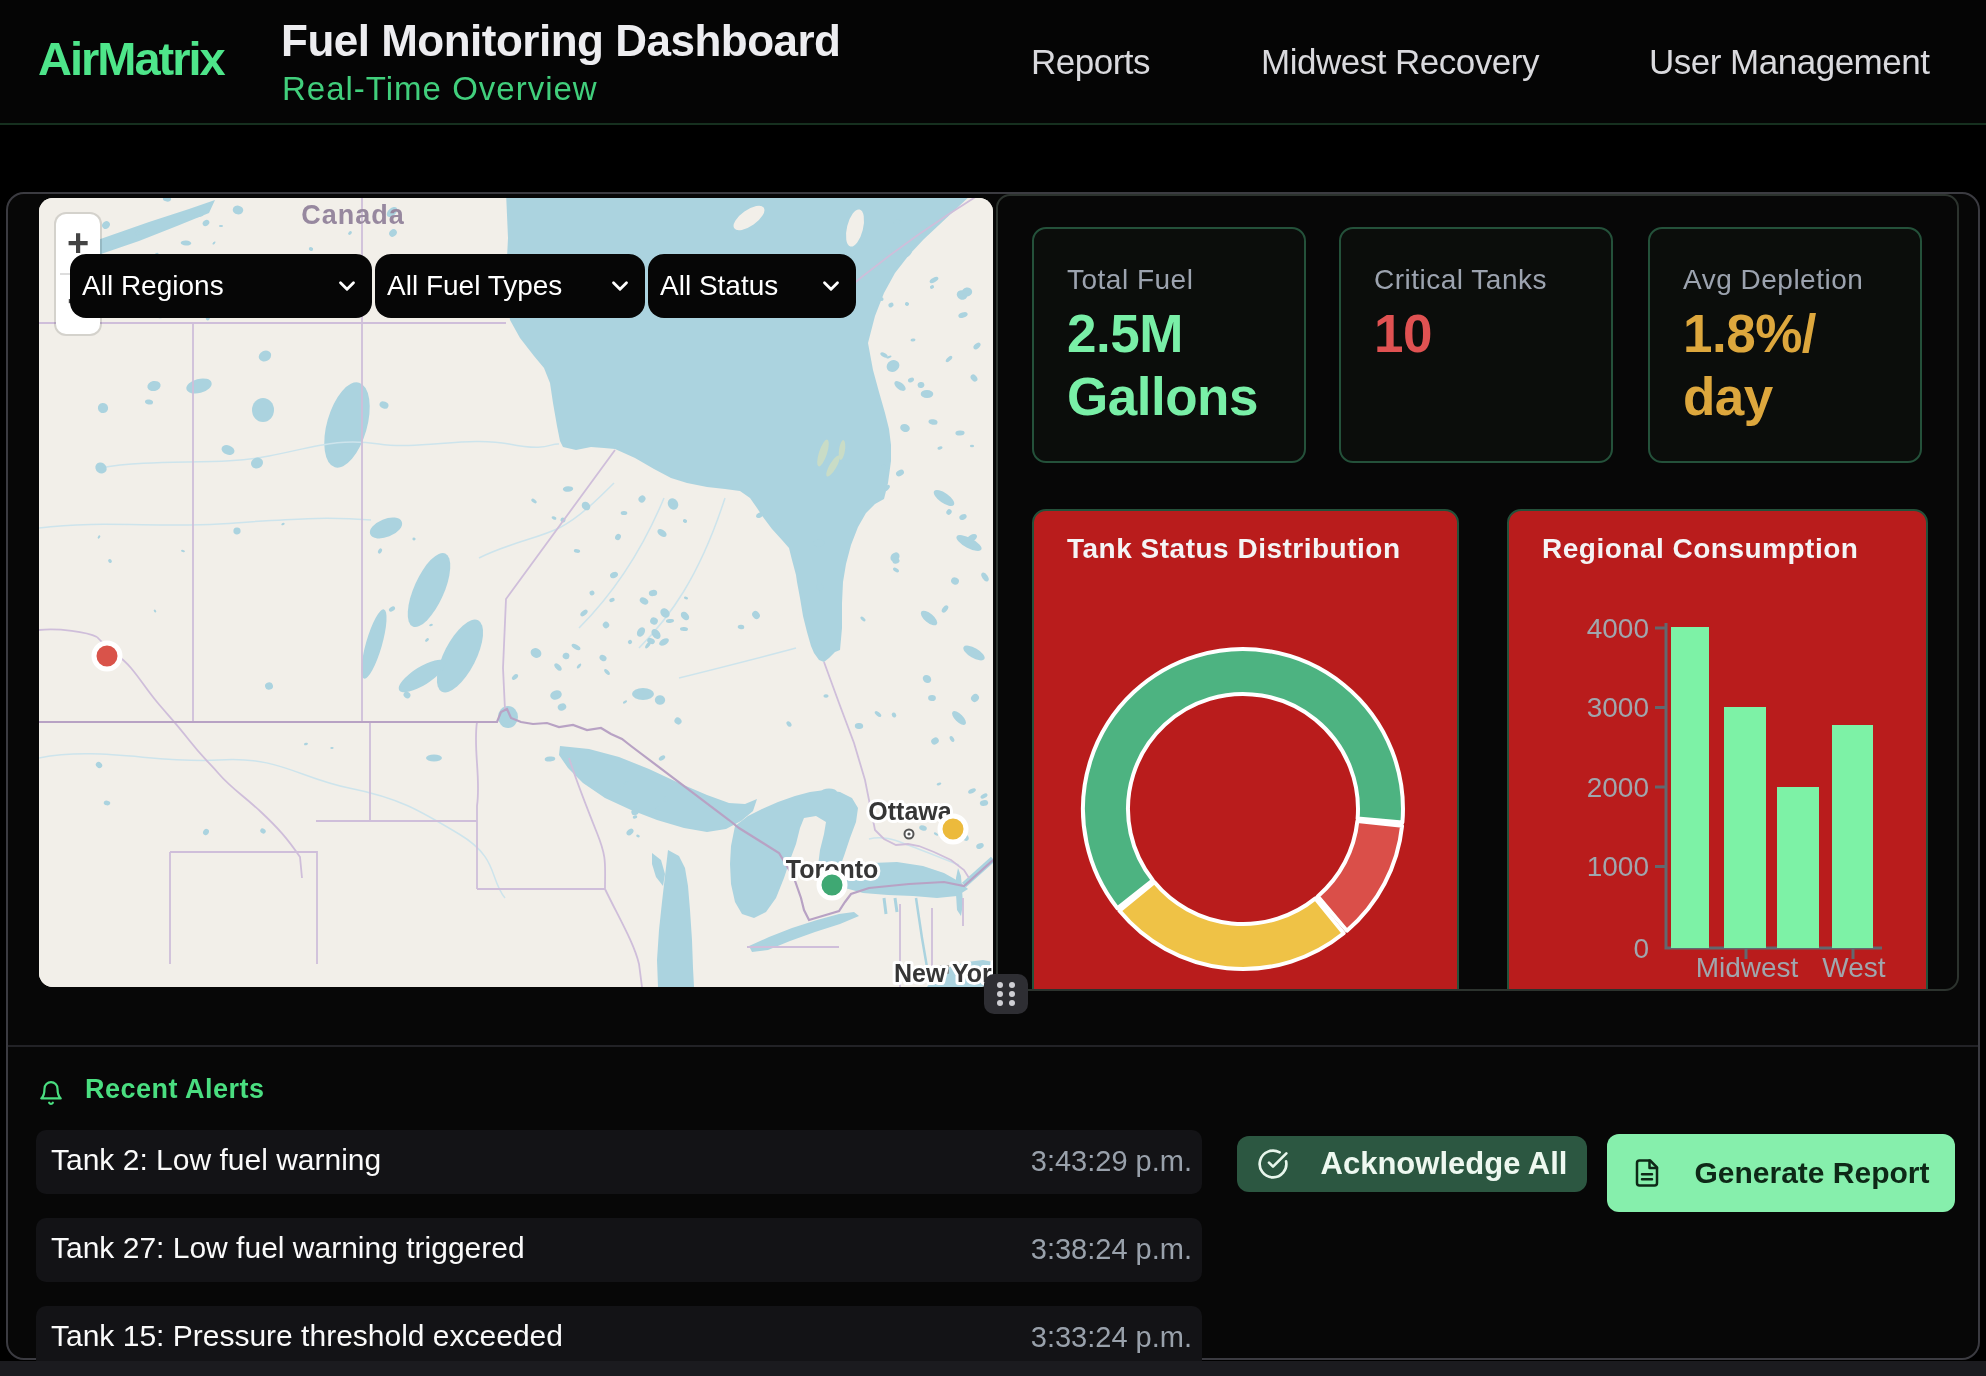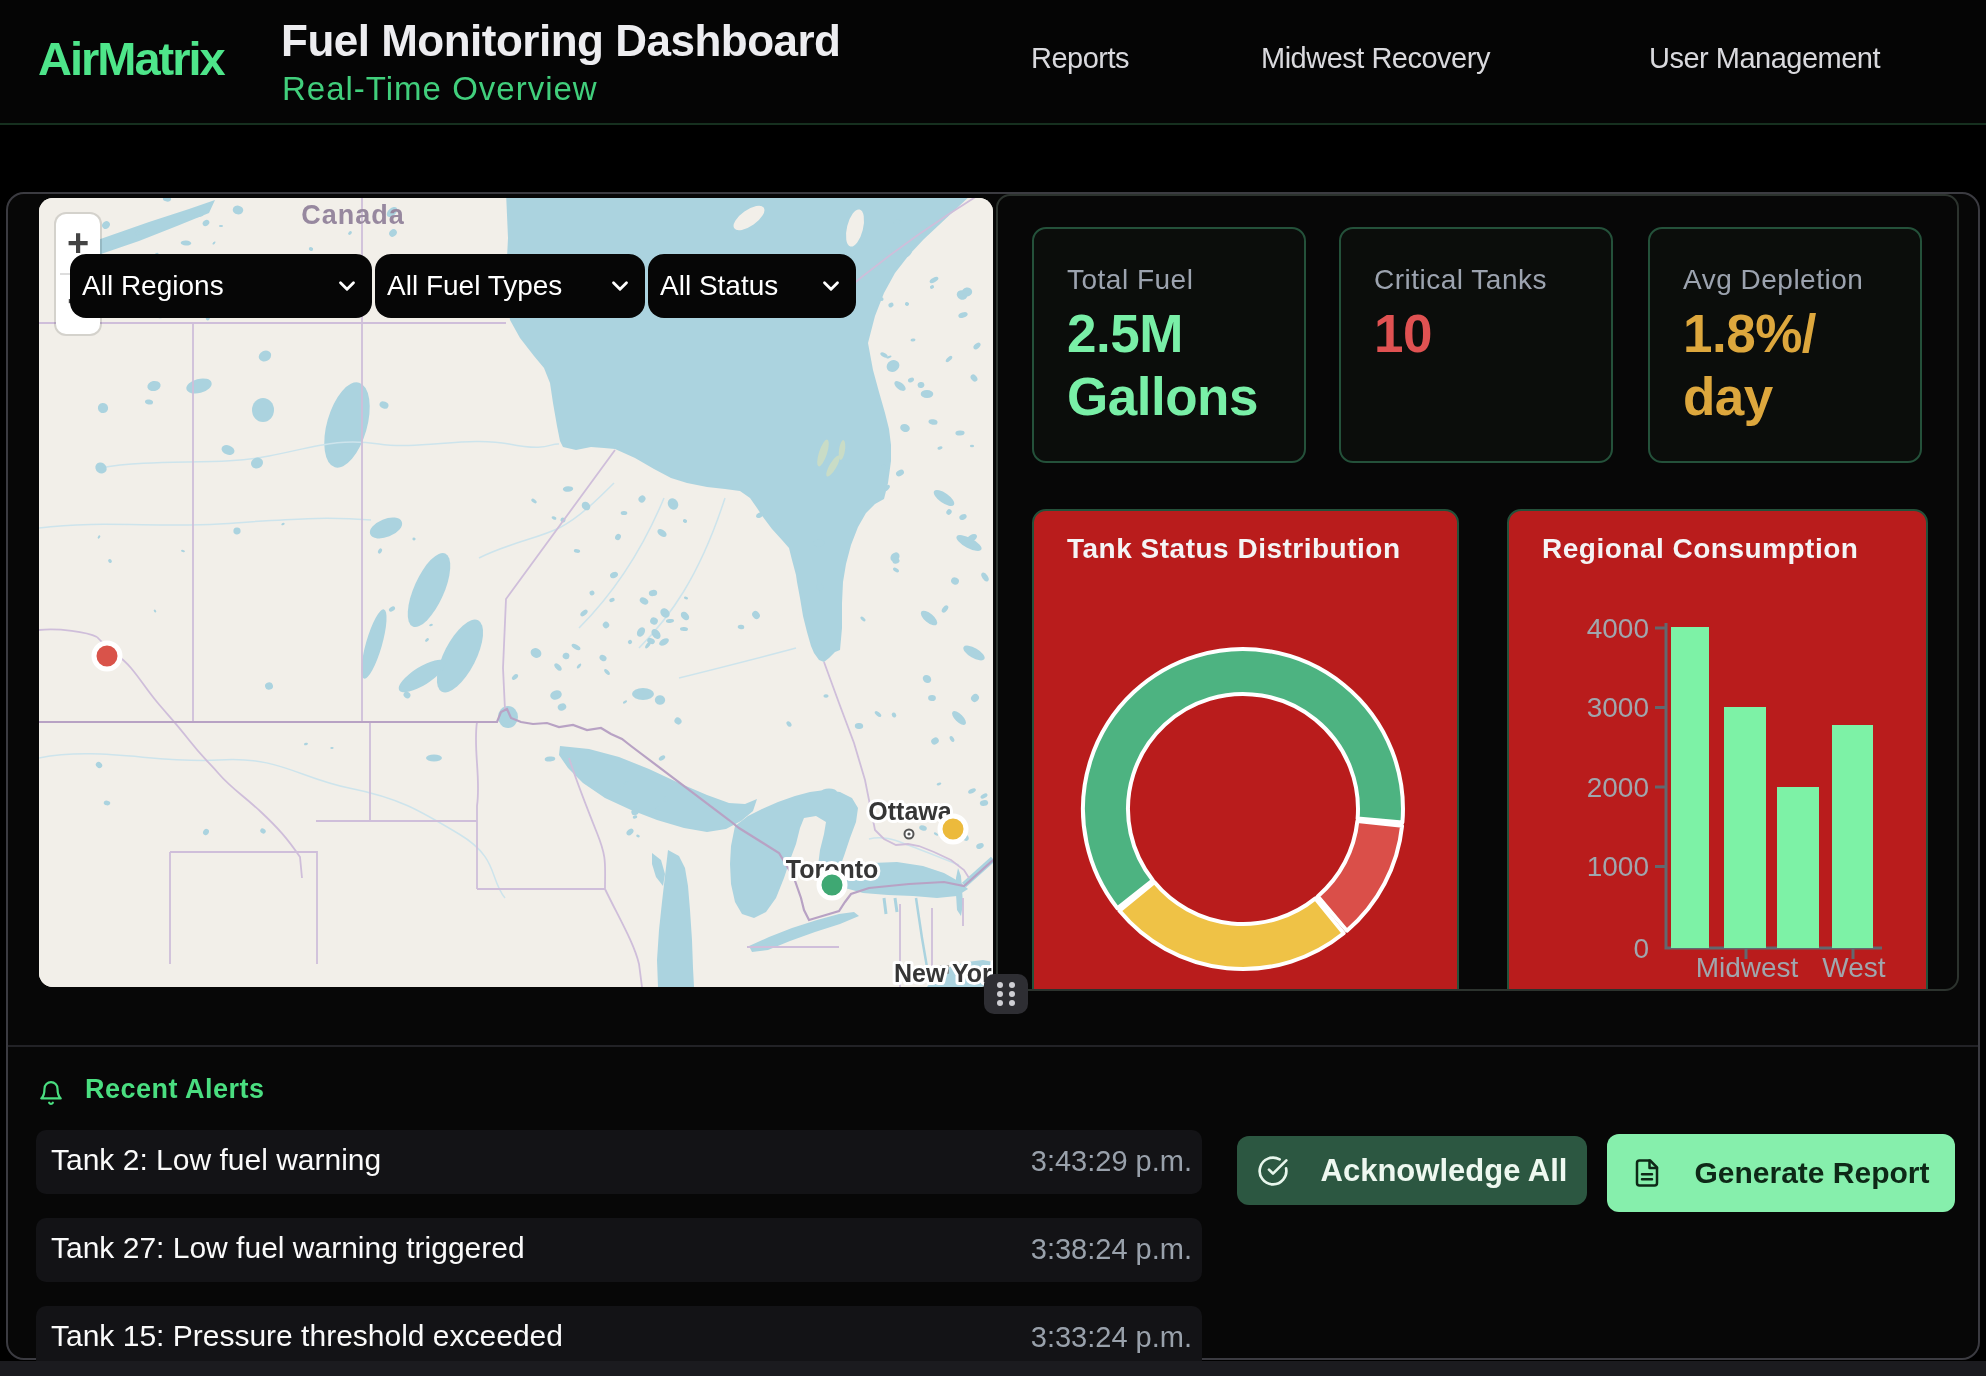--- a/index.html
+++ b/index.html
@@ -2,21 +2,21 @@
 <html><head><meta charset="utf-8">
 <style>
 *{margin:0;padding:0;box-sizing:border-box}
 html,body{width:1986px;height:1376px;background:#000;font-family:"Liberation Sans",sans-serif;overflow:hidden;position:relative}
 .abs{position:absolute}
 
 #hdr{position:absolute;left:0;top:0;width:1986px;height:125px;background:#050505;border-bottom:2px solid #16301f}
 #logo{position:absolute;left:38px;top:31px;font-size:47px;font-weight:bold;color:#4ee58a;letter-spacing:-2px}
 #title{position:absolute;left:281px;top:16px;font-size:44px;font-weight:bold;color:#ededf0;letter-spacing:-0.5px}
 #subtitle{position:absolute;left:282px;top:70px;font-size:33px;color:#41cf7c;letter-spacing:1px}
-.nav{position:absolute;top:42px;font-size:29px;color:#d9d9dd;font-weight:400;letter-spacing:-0.5px}
+.nav{position:absolute;top:42px;font-size:35px;color:#d9d9dd;font-weight:400;letter-spacing:-0.5px}
 
 #panel{position:absolute;left:6px;top:192px;width:1974px;height:1168px;background:#070707;border:2px solid #3b3b41;border-radius:18px}
 #footerstrip{position:absolute;left:0;top:1361px;width:1986px;height:15px;background:#1b1b1f}
 
 #mapcard{position:absolute;left:31px;top:4px;width:954px;height:789px;border-radius:14px;overflow:hidden;background:#f2efe9}
 
 #zoomctl{position:absolute;left:17px;top:16px;width:44px;height:120px;background:#fff;border-radius:10px;box-shadow:0 0 0 2px rgba(0,0,0,.12)}
 #zoomctl .zline{position:absolute;left:4px;top:59px;width:36px;height:2px;background:#ddd}
 .plus{position:absolute;left:0;width:44px;text-align:center;font-size:38px;color:#444;font-weight:bold}
 
@@ -29,21 +29,21 @@
 .sval{position:absolute;left:33px;top:73px;font-size:53px;font-weight:bold;line-height:63px;letter-spacing:-0.5px}
 .ccard{position:absolute;top:313px;height:500px;background:#b91c1c;border:2px solid #24513a;border-radius:14px}
 .ctitle{position:absolute;left:33px;top:22px;font-size:28px;font-weight:bold;color:#f4f4f5;letter-spacing:0.5px}
 
 #alerts{position:absolute;left:0px;top:851px;width:1970px;height:363px;border-top:2px solid #222226}
 #belltxt{position:absolute;left:77px;top:27px;font-size:27px;font-weight:bold;color:#4ade80;letter-spacing:0.5px}
 .arow{position:absolute;left:28px;width:1166px;height:64px;background:#131316;border-radius:10px}
 .atext{position:absolute;left:15px;top:13px;font-size:30px;color:#fafafa;font-weight:400}
 .atime{position:absolute;right:10px;top:15px;font-size:29px;color:#99a1ab}
 .btn{position:absolute;border-radius:12px;display:flex;align-items:center;justify-content:center;font-weight:bold}
-#ackbtn{left:1229px;top:942px;width:350px;height:69px;background:#2c5741;color:#eef8f0;font-size:31px}
+#ackbtn{left:1229px;top:942px;width:350px;height:56px;background:#2c5741;color:#eef8f0;font-size:31px}
 #genbtn{left:1599px;top:940px;width:348px;height:78px;background:#86efac;color:#0e2817;font-size:30px}
 .btn svg{margin-right:32px}
 </style></head>
 <body>
 <div id="hdr">
   <div id="logo">AirMatrix</div>
   <div id="title">Fuel Monitoring Dashboard</div>
   <div id="subtitle">Real-Time Overview</div>
   <div class="nav" style="left:1031px">Reports</div>
   <div class="nav" style="left:1261px">Midwest Recovery</div>

